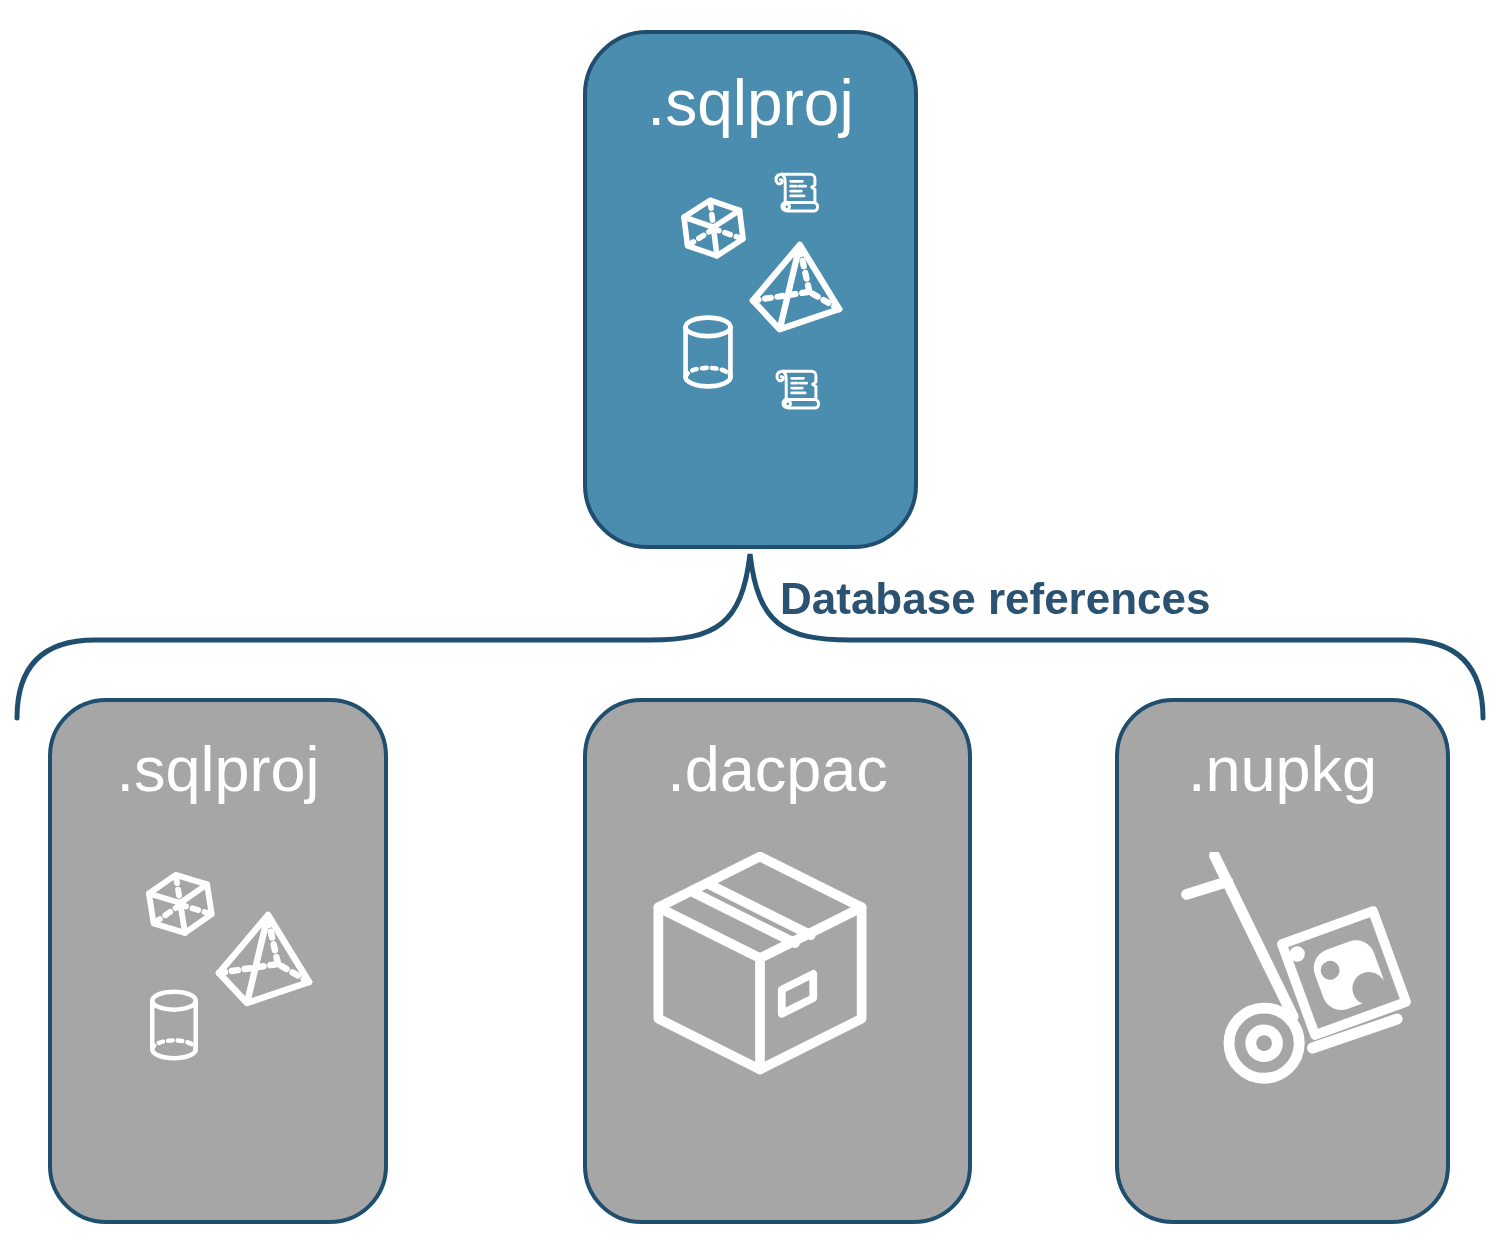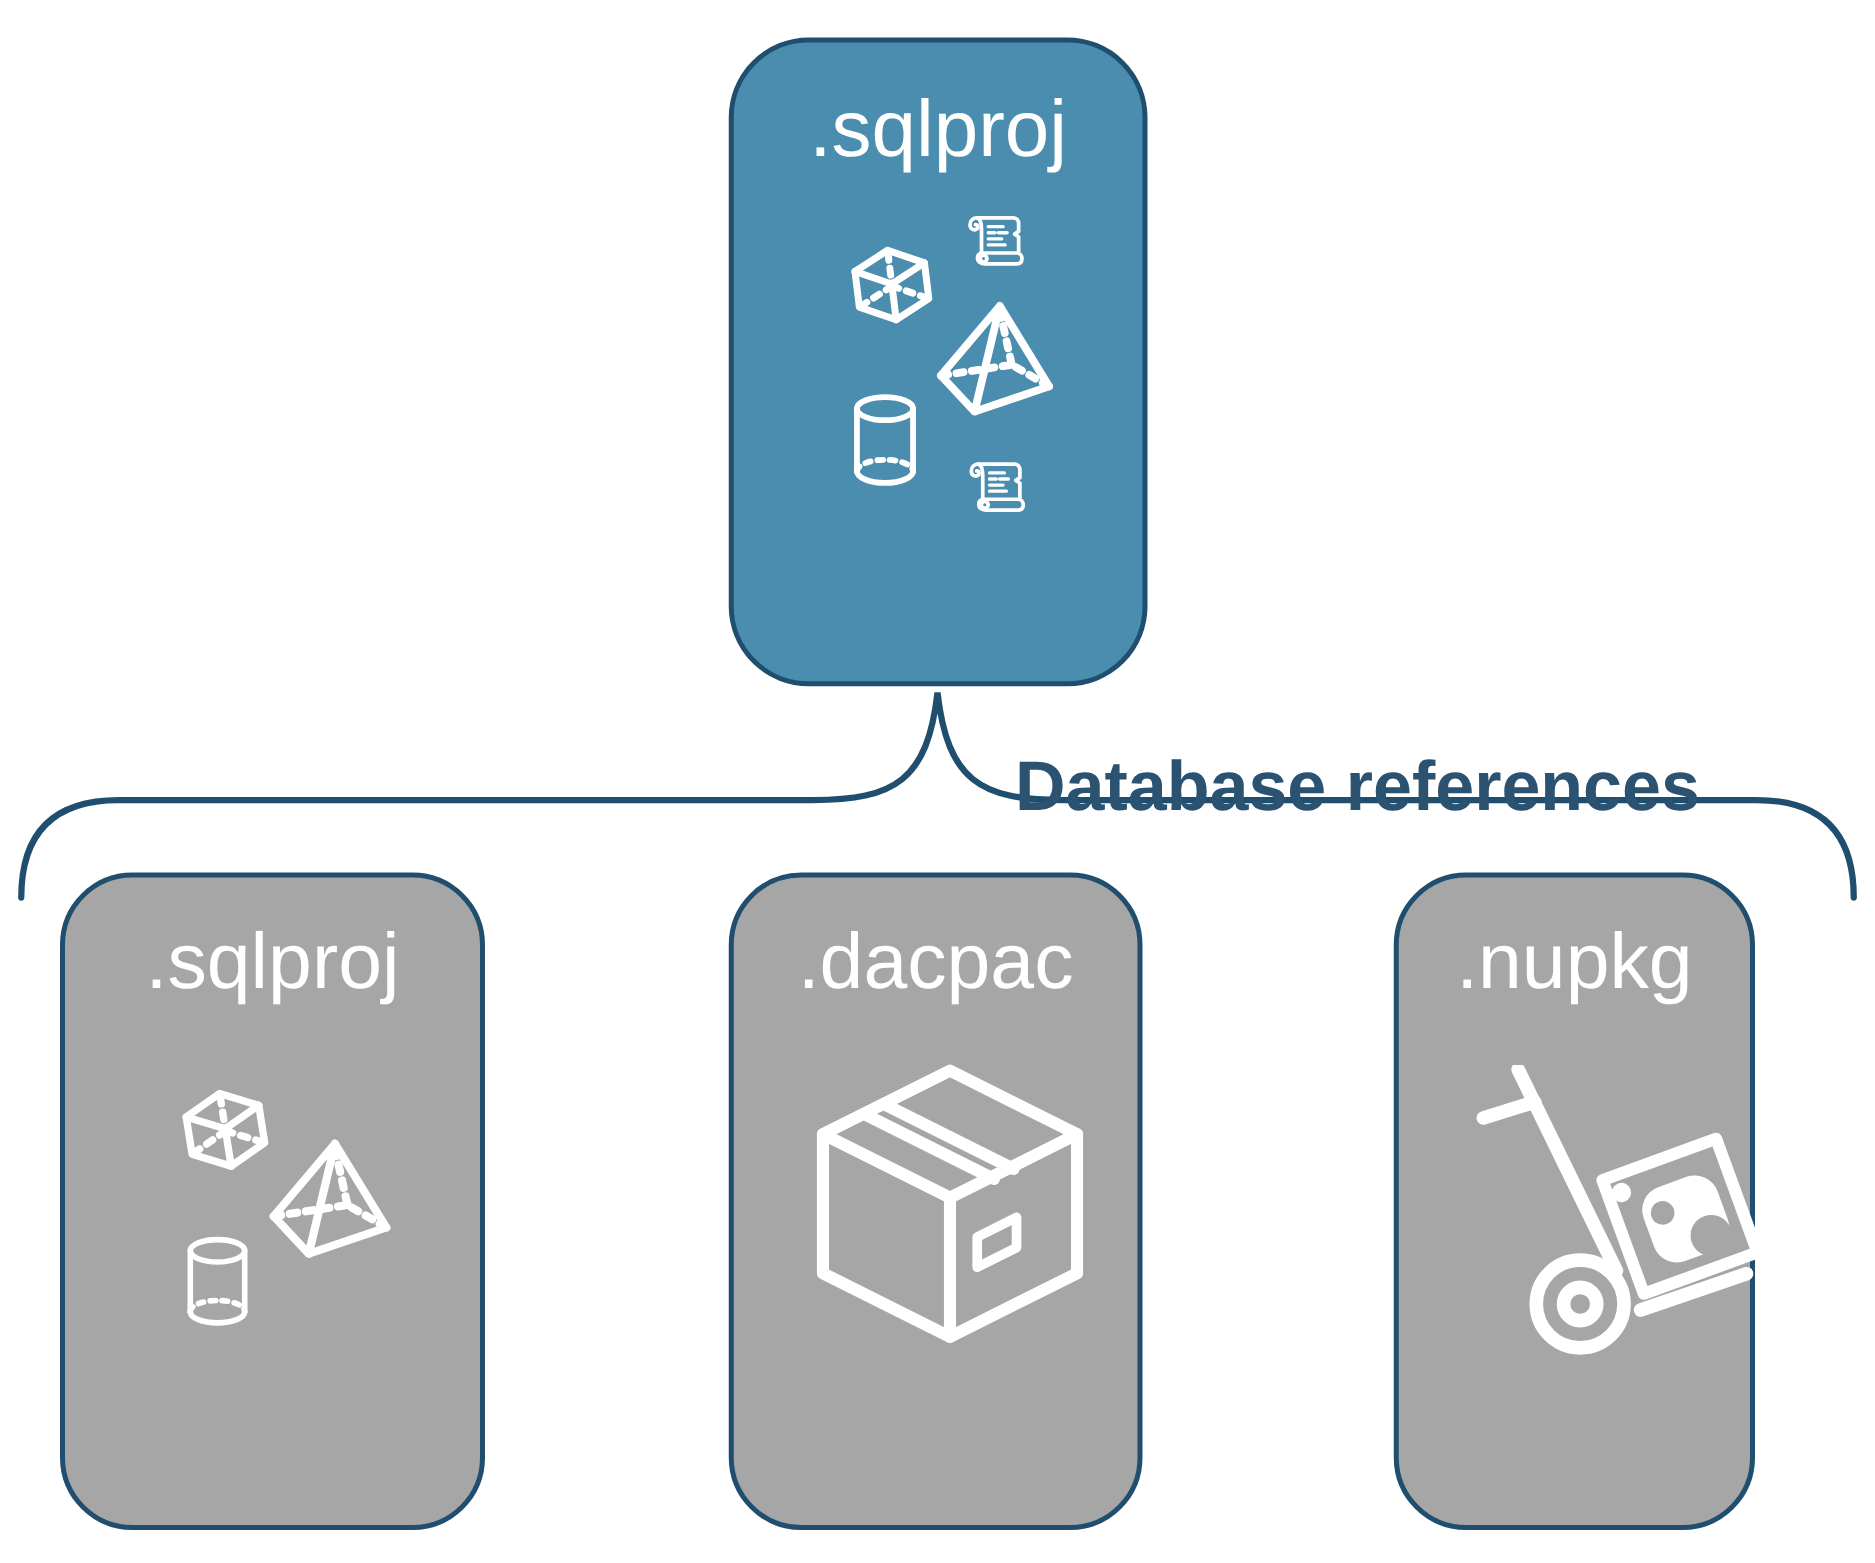--- a/index.html
+++ b/index.html
@@ -14,34 +14,34 @@
   .node{position:absolute;box-sizing:border-box;border:4px solid var(--stroke-dark,#1f4e6e);}
   .node-root{
     left:583px;top:30px;width:335px;height:519px;border-radius:64px;
     background:var(--node-accent,#4b8dae);
   }
   .node-child{
     top:698px;height:526px;border-radius:58px;
     background:var(--node-gray,#a6a6a6);
   }
   .node-child-1{left:48px;width:340px;}
-  .node-child-2{left:583px;width:331px;}
-  .node-child-3{left:1115px;width:289px;}
+  .node-child-2{left:583px;width:389px;}
+  .node-child-3{left:1115px;width:335px;}
 
   .node-title{
     margin-top:34px;text-align:center;
     font-size:64px;font-weight:normal;line-height:1.1;
     color:var(--node-title,#fff);letter-spacing:0px;
   }
   .node-child .node-title{margin-top:33px;font-size:63px;}
 
   .connector-label{
-    position:absolute;left:812px;top:576px;
-    font-size:56px;font-weight:bold;line-height:1.05;
-    color:var(--label-text,#2b5271);white-space:nowrap;margin-top:24px;
+    position:absolute;left:780px;top:576px;
+    font-size:44px;font-weight:bold;line-height:1.05;
+    color:var(--label-text,#2b5271);white-space:nowrap;
   }
 
   .icon{position:absolute;}
   
   .ic-scroll-a{left:180px;top:136px;width:58px;height:54px;}
   .ic-cube-a{left:86px;top:158px;width:82px;height:80px;}
   .ic-pyr-a{left:158px;top:206px;width:102px;height:96px;}
   .ic-cyl-a{left:88px;top:278px;width:66px;height:80px;}
   .ic-scroll-b{left:182px;top:333px;width:56px;height:54px;}
   

